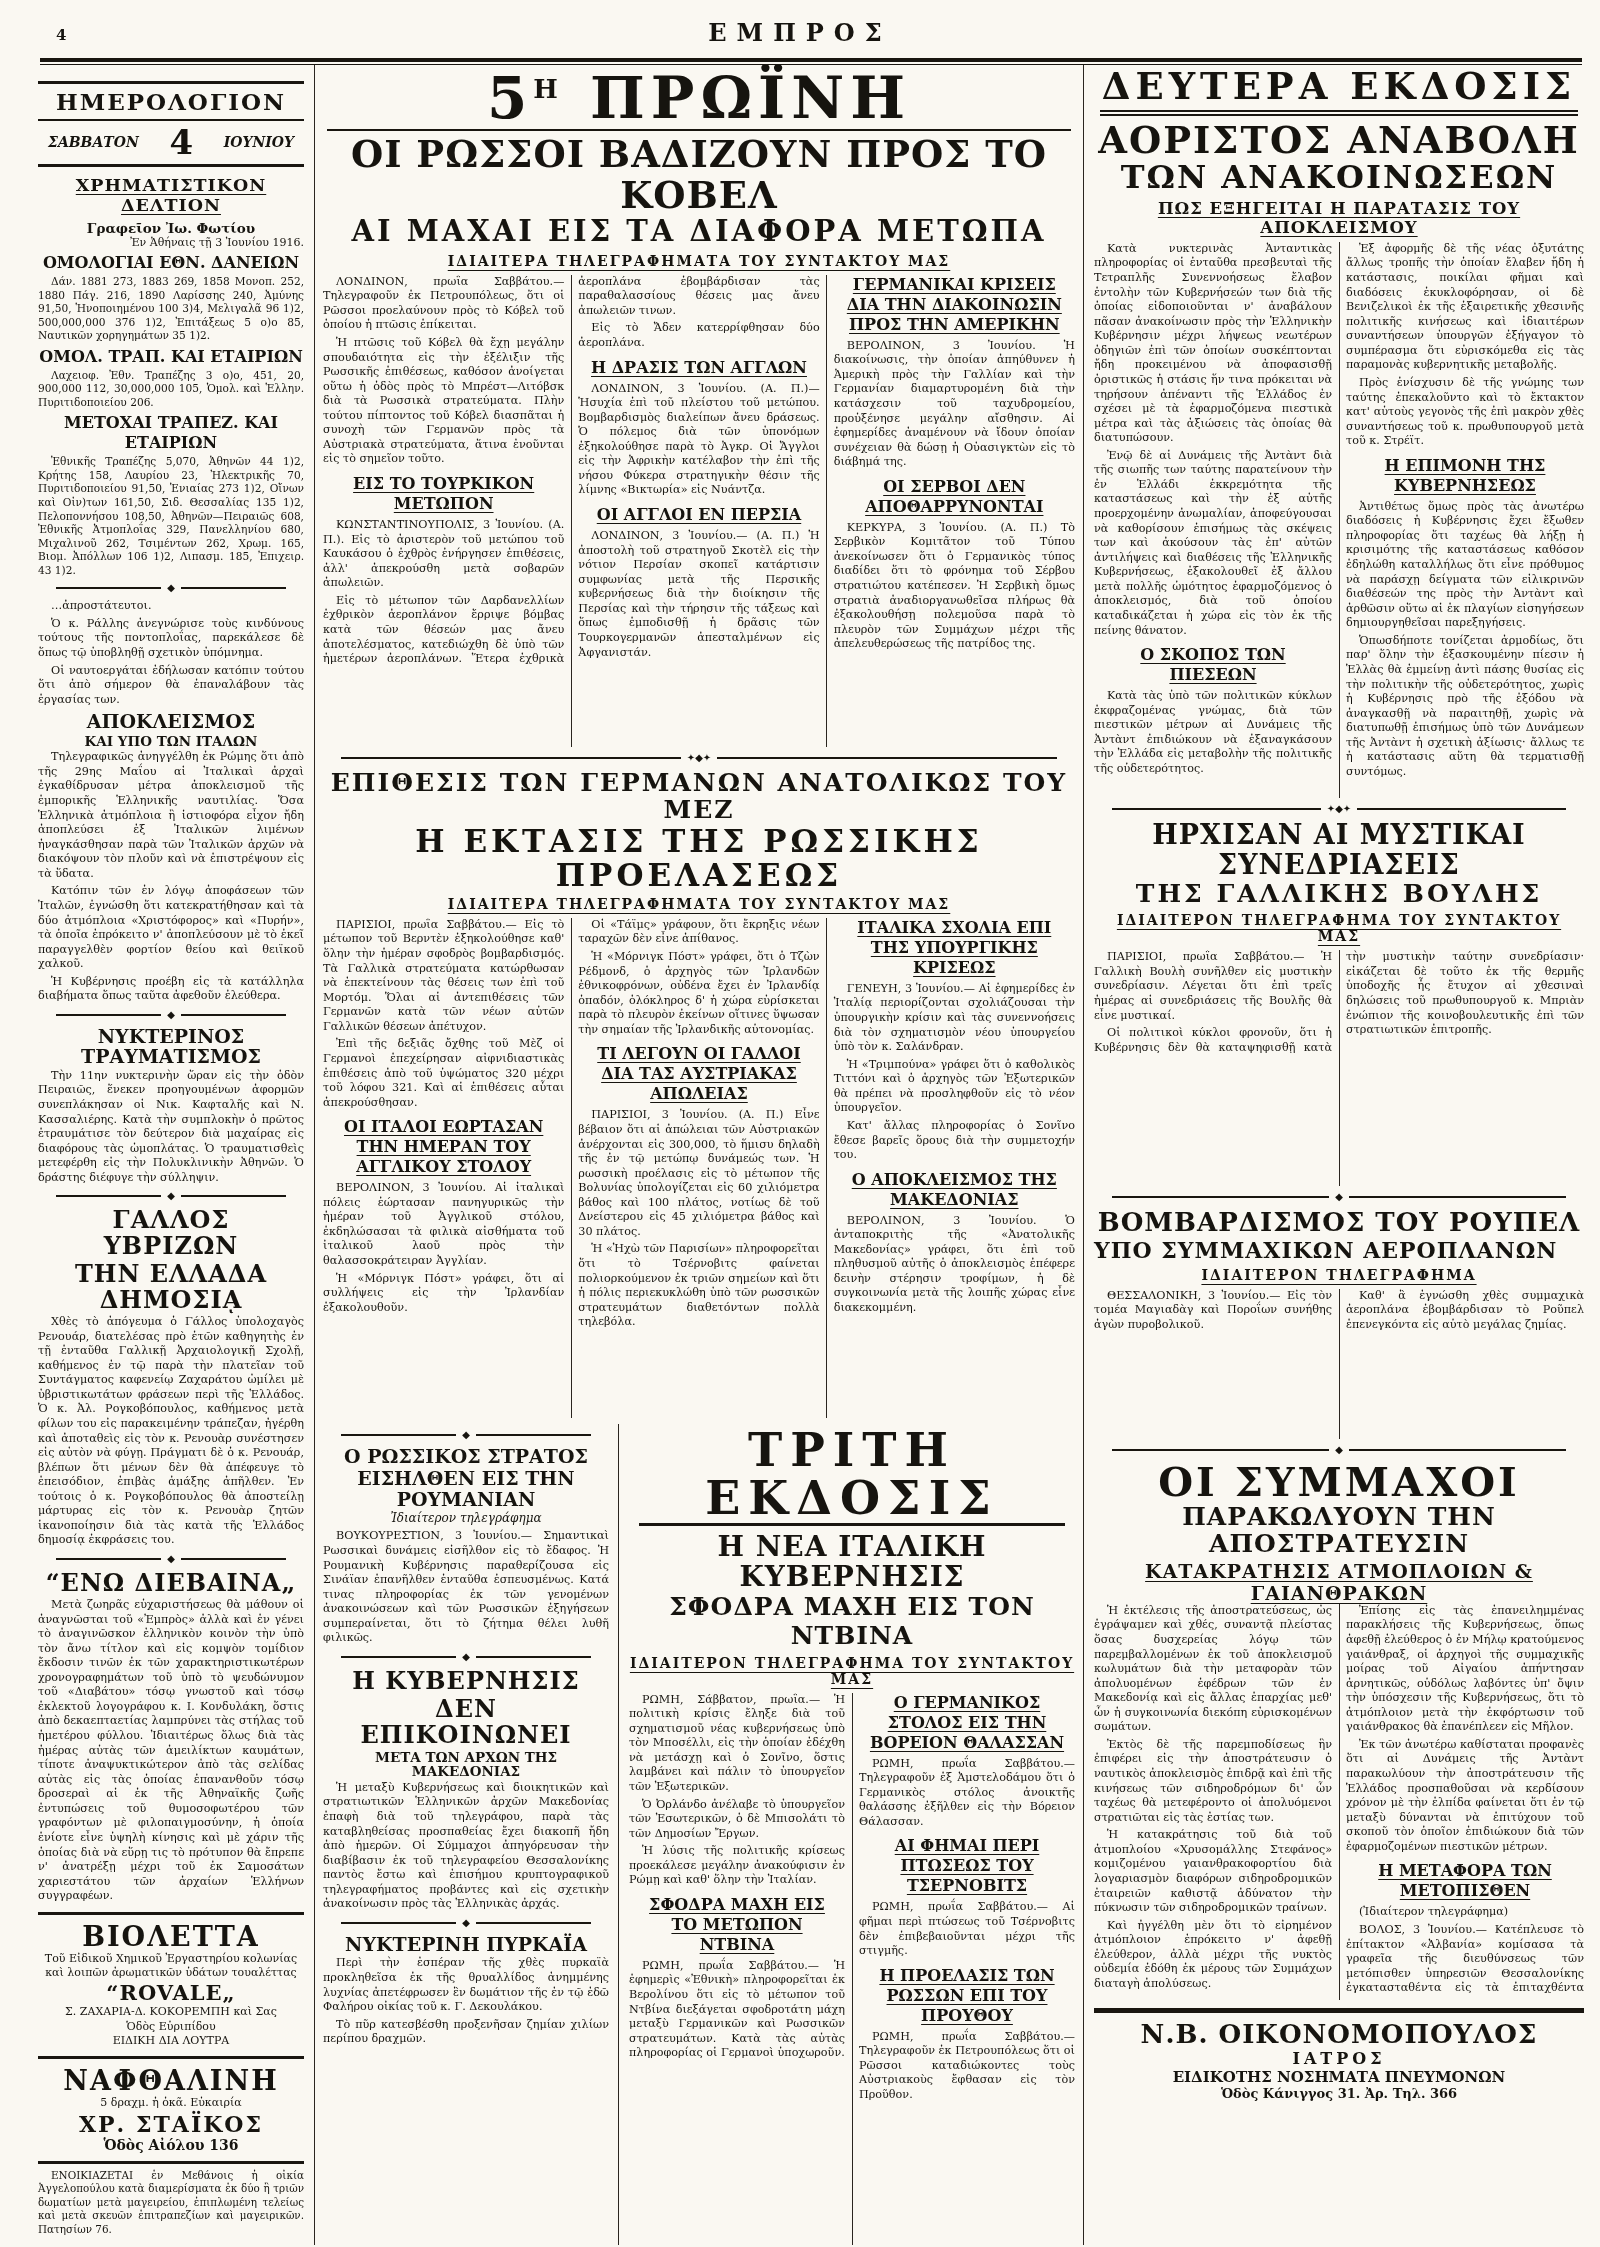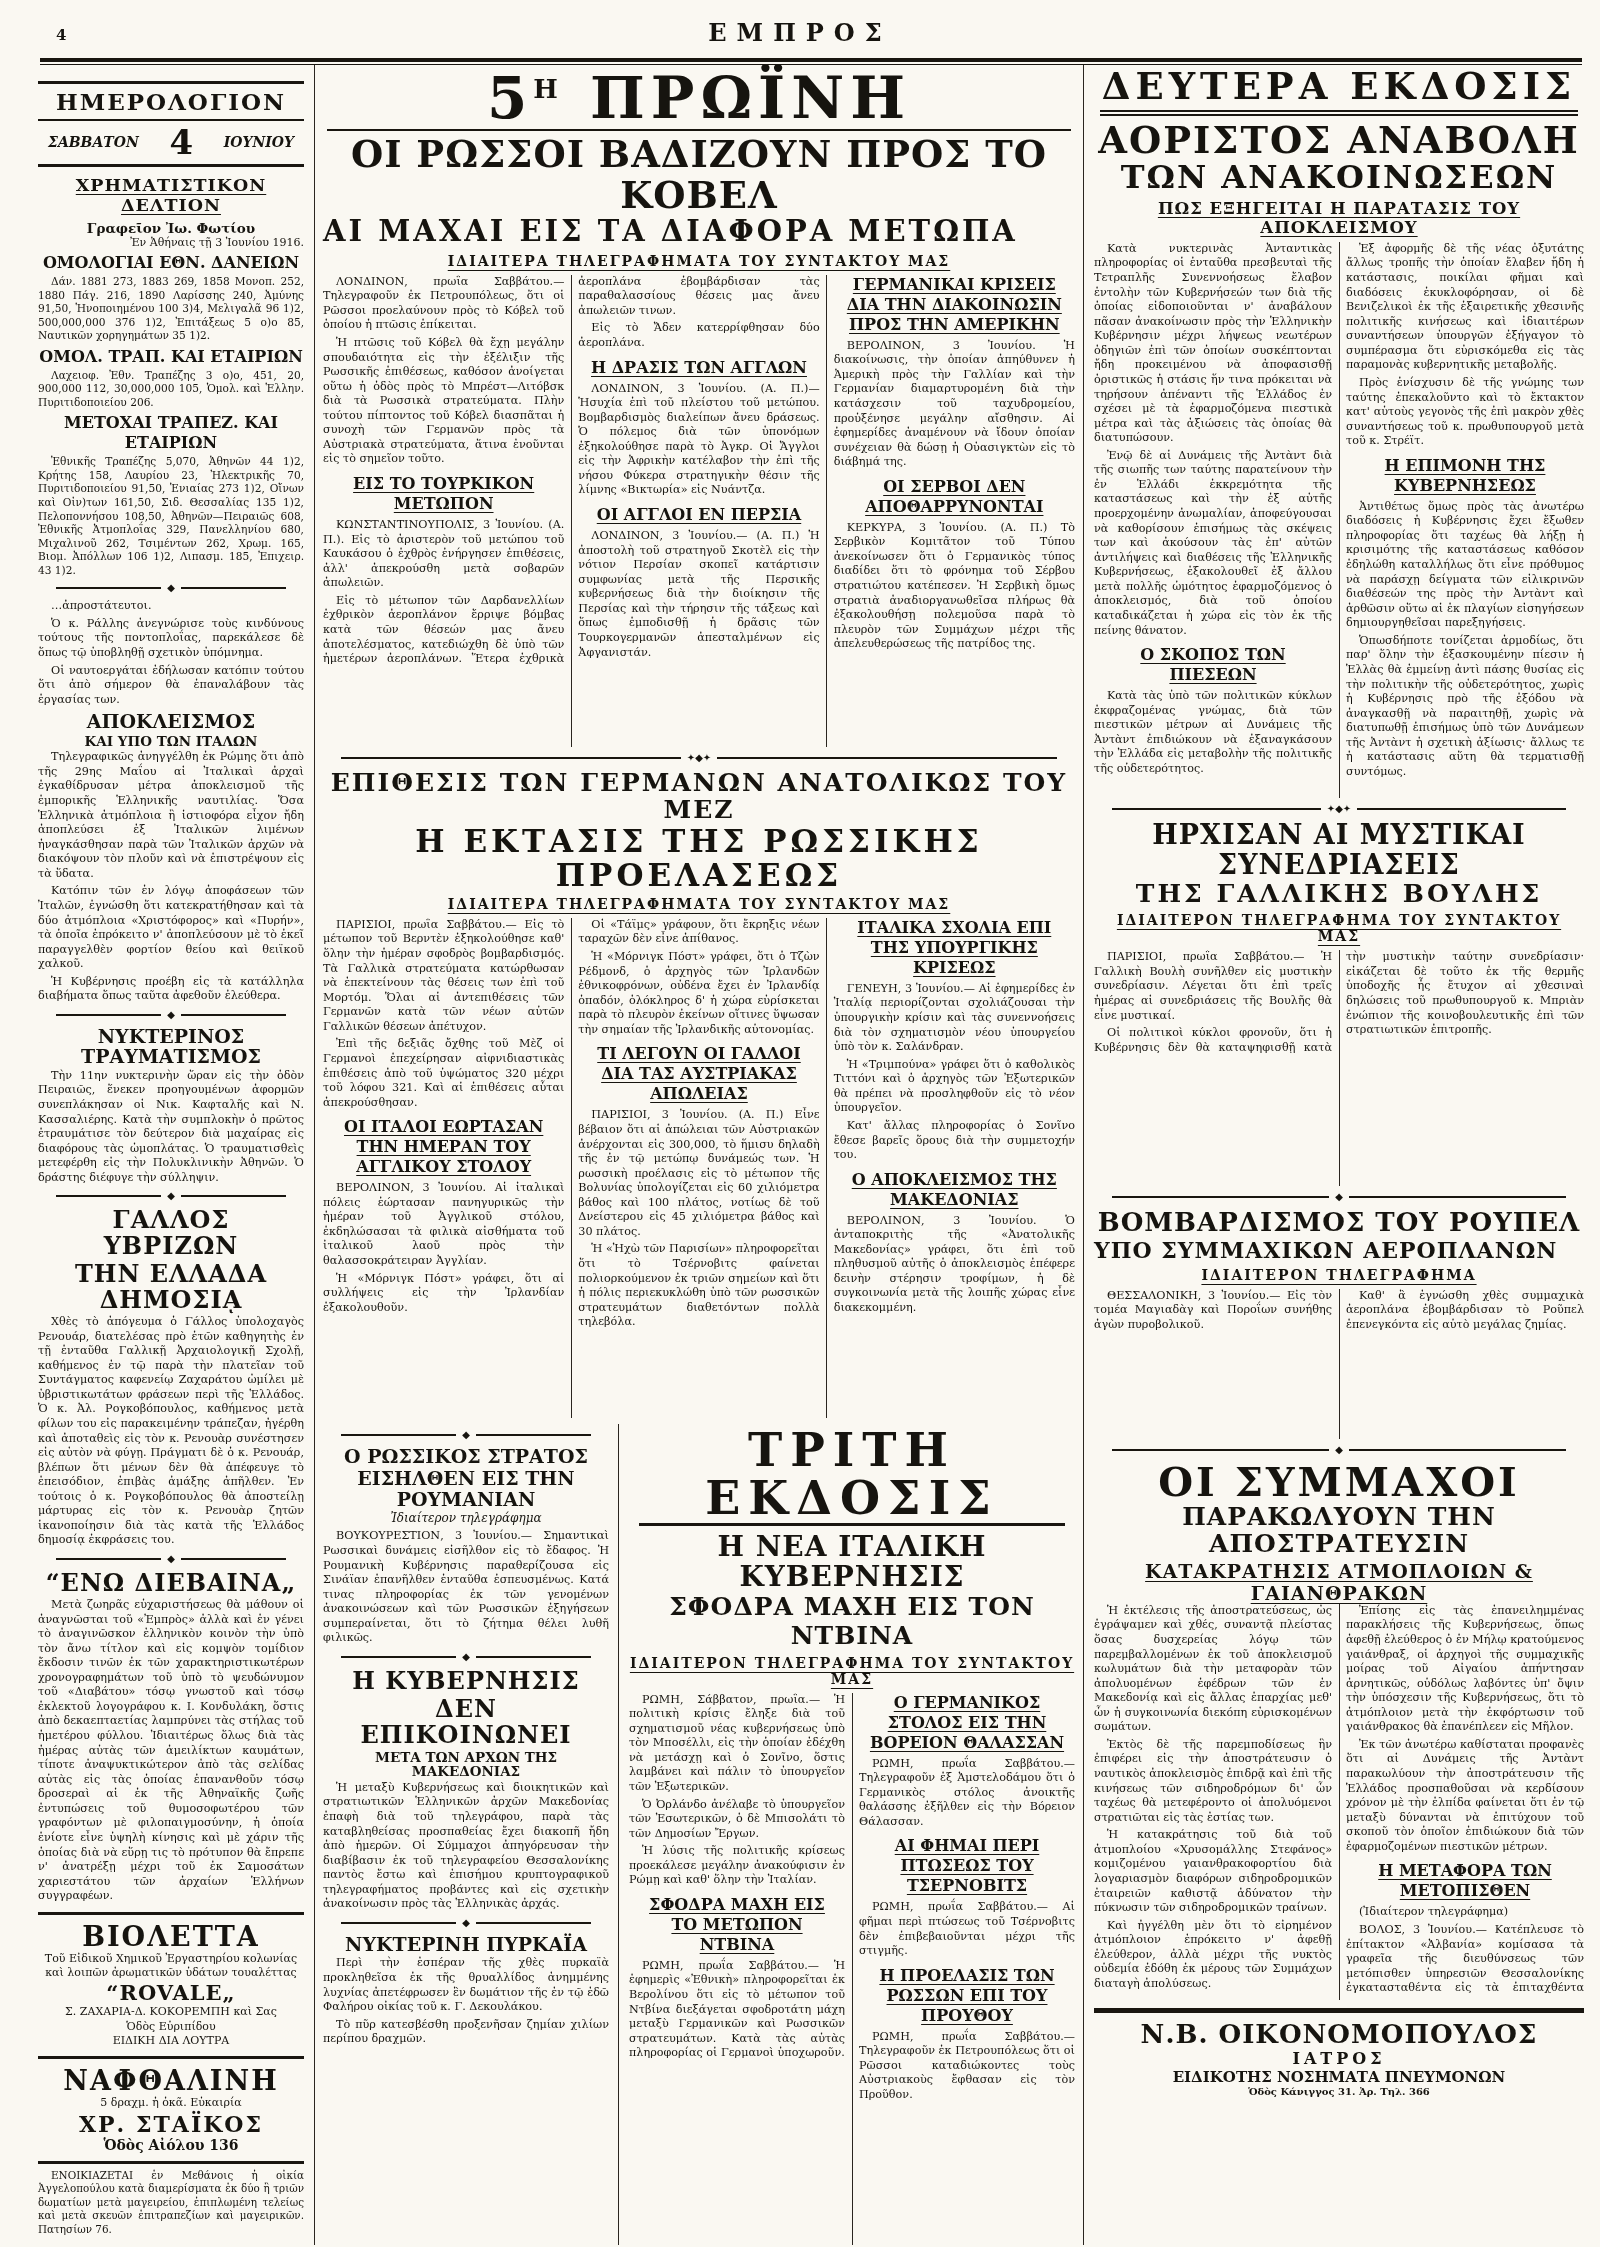--- a/index.html
+++ b/index.html
@@ -58,21 +58,21 @@
   .ad .ad-name{font-size:22px;font-weight:bold;letter-spacing:2px;}
   .ad .ad-addr{font-size:14px;font-weight:bold;}
   .classified{border-top:3px solid #191610;margin-top:8px;padding-top:5px;}
   .classified .para{font-size:10.4px;}
   
   .ed5-kicker{text-align:center;font-weight:bold;font-size:58px;line-height:1;
     letter-spacing:6px;margin-top:2px;}
   .ed5-kicker sup{font-size:26px;}
   .h-k1{text-align:center;font-weight:bold;font-size:37px;line-height:1.1;letter-spacing:1px;
     border-top:2px solid #191610;margin:2px 4px 0 4px;padding-top:3px;}
-  .h-k2{font-weight:bold;font-size:29px;letter-spacing:3px;line-height:1.15;}
+  .h-k2{text-align:center;font-weight:bold;font-size:29px;letter-spacing:3px;line-height:1.15;}
   .flow-ed5{height:472px;}
   
   .mb-banner{text-align:center;font-weight:bold;font-size:25px;letter-spacing:2px;line-height:1.1;
     margin-top:4px;}
   .mb-head{text-align:center;font-weight:bold;font-size:31px;letter-spacing:4px;line-height:1.1;}
   .flow-mid{height:500px;}
   
   .lowermid{display:flex;margin-top:6px;height:1020px;}
   .lm-left{width:286px;min-width:286px;border-right:1px solid #2b2620;padding-right:9px;overflow:hidden;}
   .lm-right{flex:1;padding-left:10px;overflow:hidden;}
@@ -98,21 +98,21 @@
   .flow-bmb{height:150px;}
   .sym-h1{text-align:center;font-weight:bold;font-size:40px;letter-spacing:3px;line-height:1.05;}
   .sym-h2{text-align:center;font-weight:bold;font-size:25px;letter-spacing:1px;line-height:1.1;}
   .sym-h3{text-align:center;font-weight:bold;font-size:19px;letter-spacing:1px;margin-top:2px;
     text-decoration:underline;text-underline-offset:3px;}
   .flow-sym{height:396px;}
   .doctor{border-top:5px solid #191610;margin-top:8px;padding-top:6px;text-align:center;}
   .doc-name{font-size:26px;font-weight:bold;letter-spacing:1px;}
   .doc-title{font-size:16px;font-weight:bold;letter-spacing:4px;}
   .doc-spec{font-size:15px;font-weight:bold;}
-  .doc-addr{font-size:10px;font-weight:bold;}
+  .doc-addr{font-size:13px;font-weight:bold;}
 </style>
 </head>
 <body>
 
 <div class="page">
 
   <header class="pg-header">
     <div class="pagenum">4</div>
     <div class="masthead">ΕΜΠΡΟΣ</div>
   </header>

